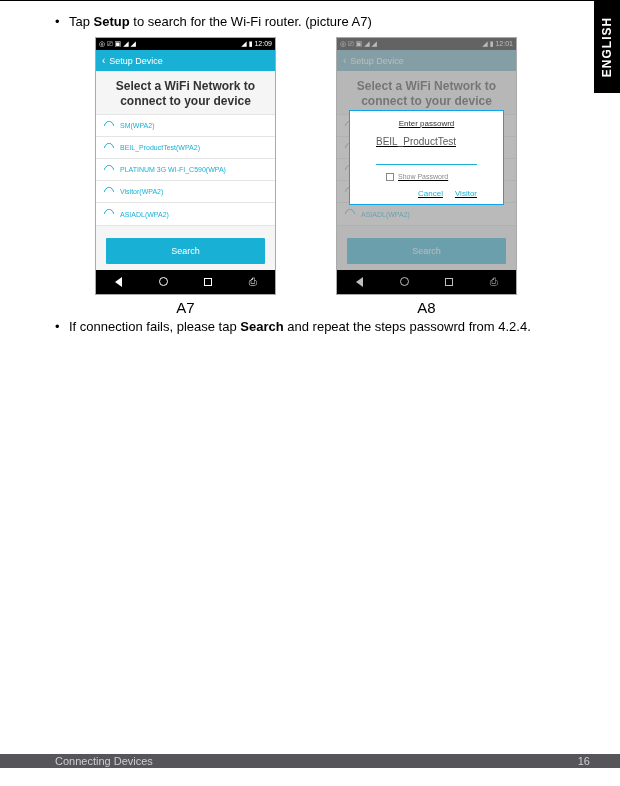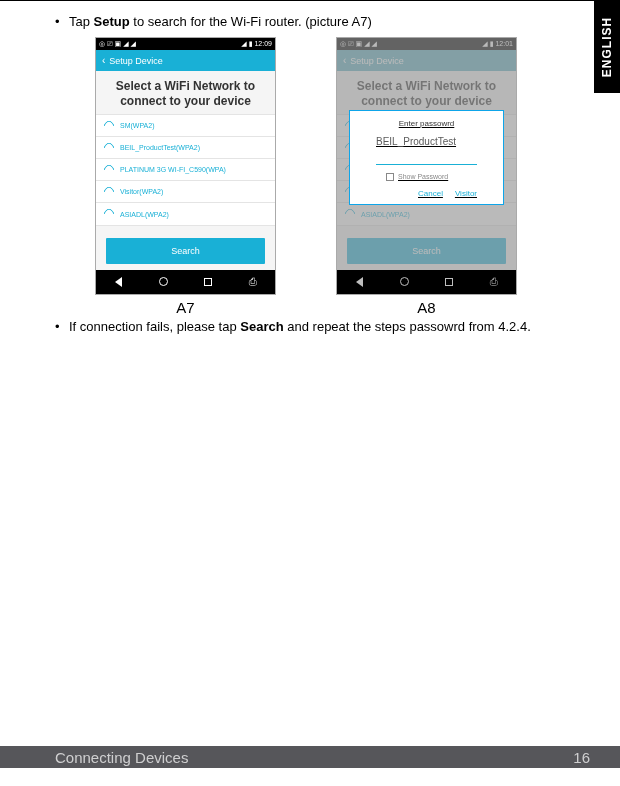--- a/index.html
+++ b/index.html
@@ -209,28 +209,28 @@
   .checkbox {
     width: 8px; height: 8px; border: 1px solid #888;
   }
   .dialog-actions {
     display: flex; justify-content: flex-end; gap: 12px;
     color: #19b0d6; font-size: 8px;
   }
   .footer {
     position: absolute;
     left: 0; right: 0; bottom: 18px;
-    height: 22px;
+    height: 14px;
     background: #56565a;
     color: #cfcfd0;
     display: flex;
     justify-content: space-between;
     align-items: center;
     padding: 0 30px 0 55px;
-    font-size: 15px;
+    font-size: 11px;
   }
   .below-shots { margin-top: 2px; }
 </style>
 </head>
 <body>
 
 <div class="page">
   <div class="lang-tab">
     <span>ENGLISH</span>
   </div>

